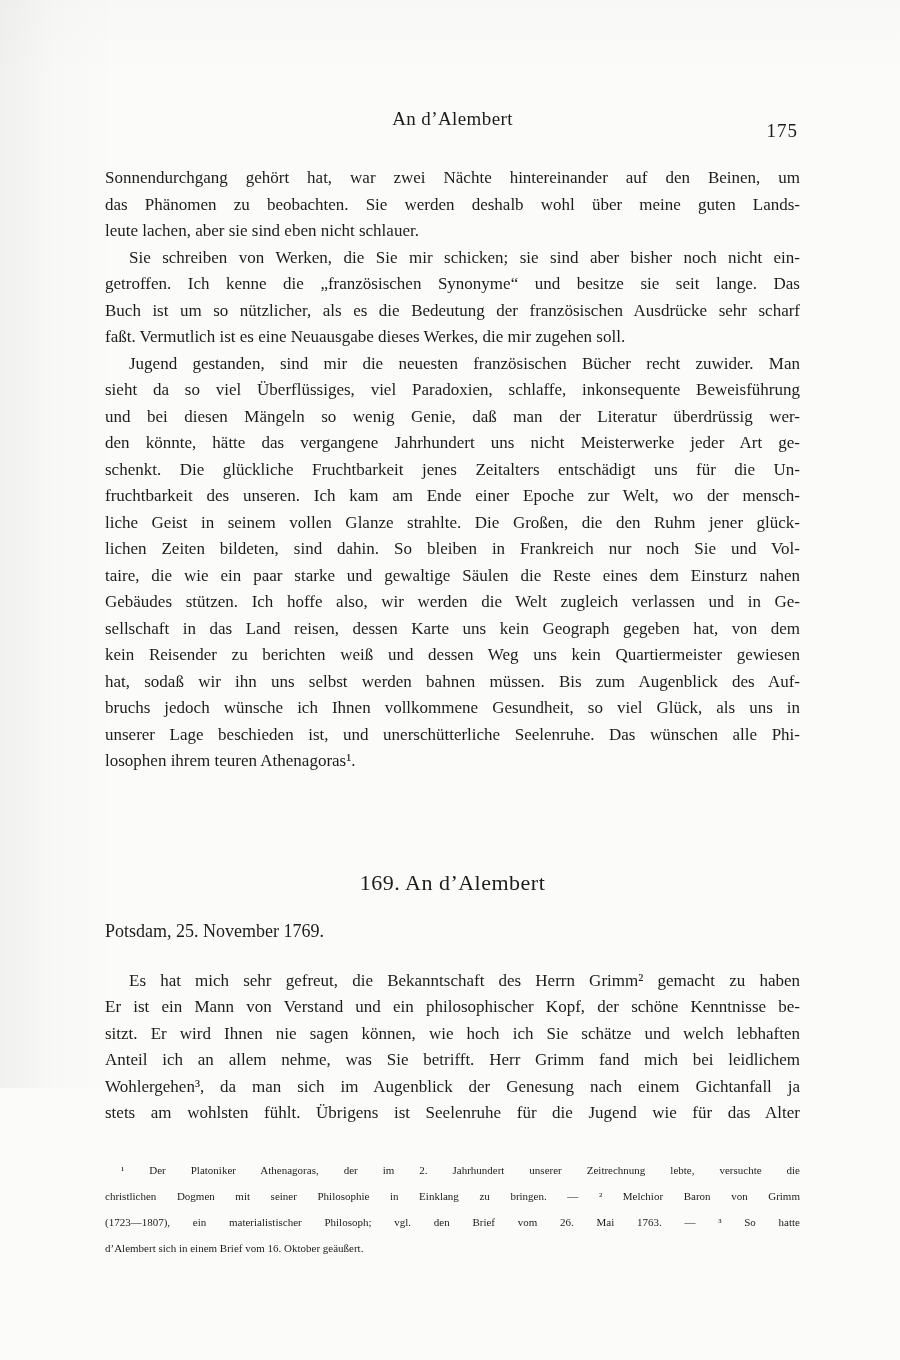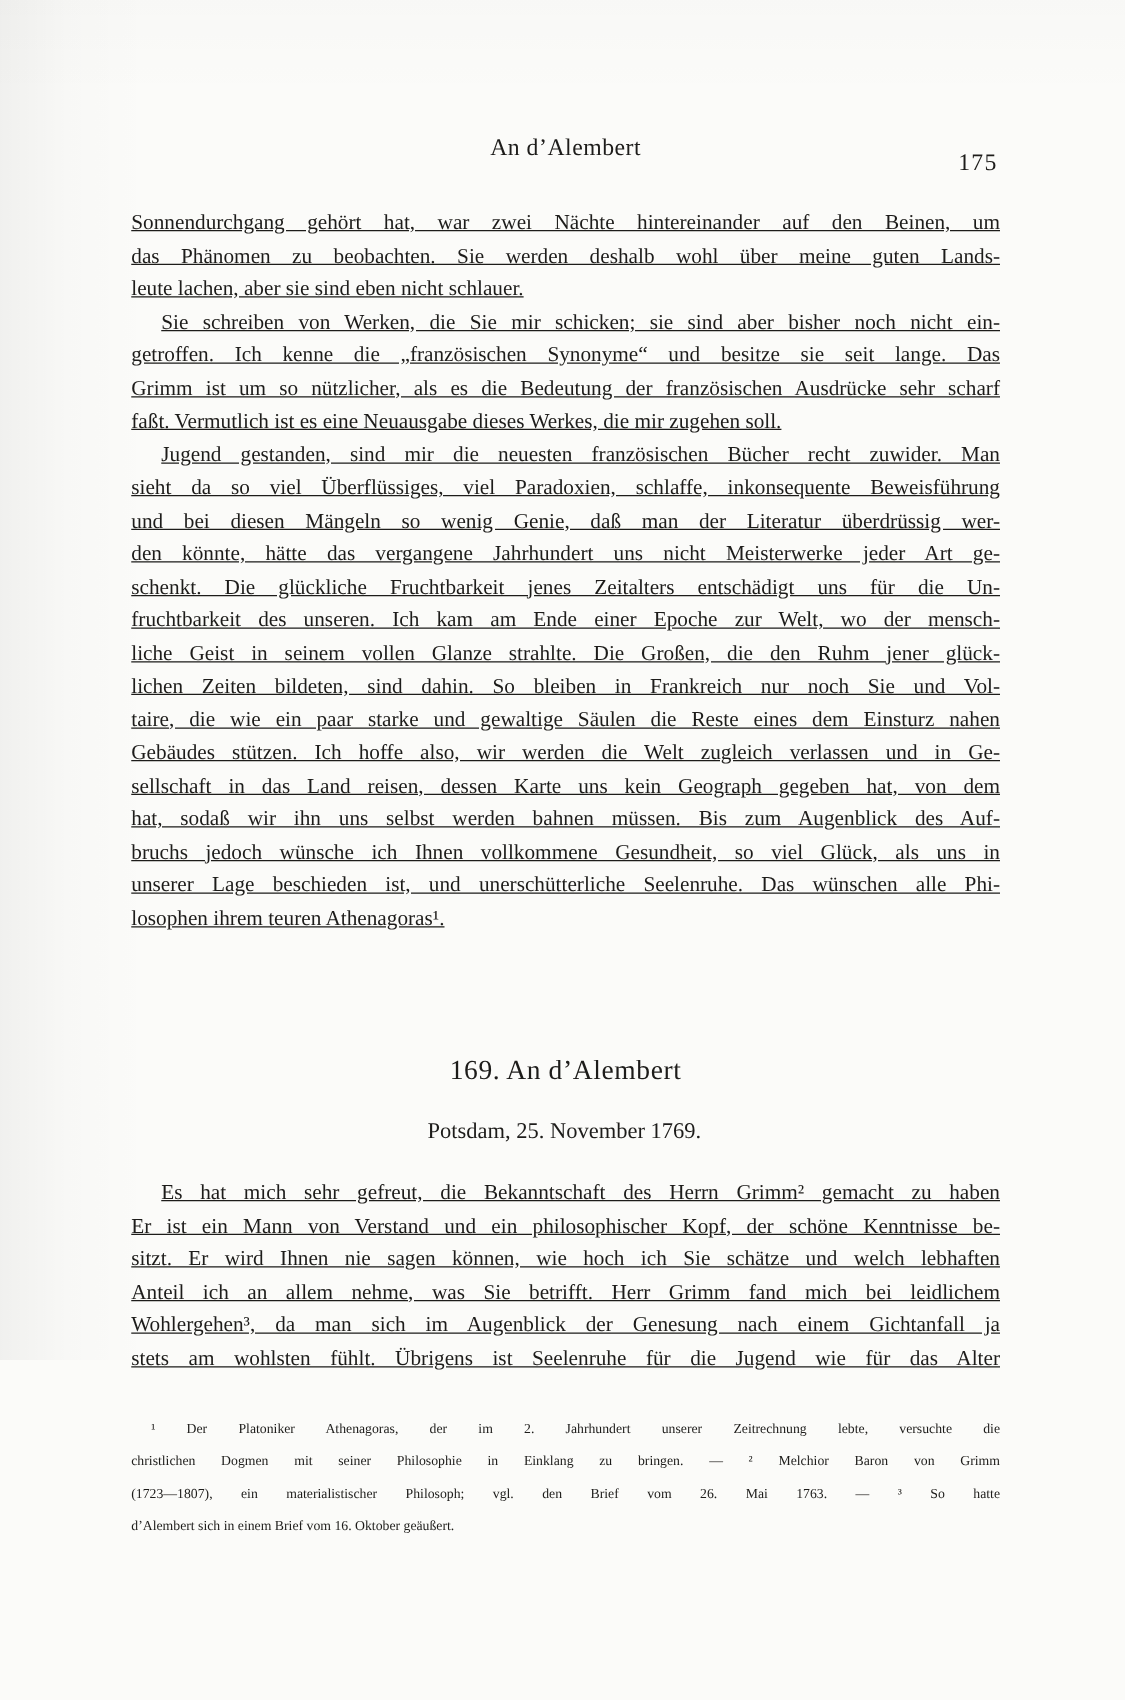--- a/index.html
+++ b/index.html
@@ -22,41 +22,41 @@
     position: absolute;
     left: 105px; top: 106px;
     width: 695px;
   }
   .header { position: relative; height: 26px; margin-bottom: 33px; }
   .running-title {
     text-align: center; font-size: 19px; line-height: 26px; letter-spacing: 0.4px;
   }
   .pagenum { position: absolute; right: 2px; top: 12px; font-size: 19px; line-height: 26px; letter-spacing: 1px; }
 
-  .para { margin: 0; text-decoration: underline; }
+  .para { margin: 0; }
   .para .line, .footnotes .line {
     text-align: justify;
     -moz-text-align-last: justify;
     text-align-last: justify;
     white-space: normal;
   }
   .para .line { font-size: 17px; line-height: 26.5px; }
   .line.indent { text-indent: 24px; }
   .line.flush { -moz-text-align-last: left; text-align-last: left; }
 
   .letter-heading {
     margin: 86px 0 14px 0;
     text-align: center;
     font-size: 22px;
     font-weight: normal;
     letter-spacing: 0.5px;
     line-height: 44px;
   }
   .dateline {
-    text-align: center;
+    text-align: left;
     font-size: 18px;
     line-height: 25px;
     margin: 0 2px 24px 0;
   }
   .footnotes { margin-top: 30px; }
   .footnotes .line { font-size: 11px; line-height: 26px; }
   .footnotes .line.indent { text-indent: 16px; }
 </style>
 </head>
 <body>
@@ -71,35 +71,36 @@
 
     <div class="body-text">
       <div class="para">
           <div class="line">Sonnendurchgang gehört hat, war zwei Nächte hintereinander auf den Beinen, um</div>
           <div class="line">das Phänomen zu beobachten.  Sie werden deshalb wohl über meine guten Lands-</div>
           <div class="line flush">leute lachen, aber sie sind eben nicht schlauer.</div>
         </div>
       <div class="para">
           <div class="line indent">Sie schreiben von Werken, die Sie mir schicken;  sie sind aber bisher noch nicht ein-</div>
           <div class="line">getroffen.  Ich kenne die „französischen Synonyme“ und besitze sie seit lange.  Das</div>
-          <div class="line">Grimm ist um so nützlicher, als es die Bedeutung der französischen Ausdrücke sehr scharf</div>
+          <div class="line">Buch ist um so nützlicher, als es die Bedeutung der französischen Ausdrücke sehr scharf</div>
           <div class="line flush">faßt.  Vermutlich ist es eine Neuausgabe dieses Werkes, die mir zugehen soll.</div>
         </div>
       <div class="para">
           <div class="line indent">Jugend gestanden, sind mir die neuesten französischen Bücher recht zuwider.  Man</div>
           <div class="line">sieht da so viel Überflüssiges, viel Paradoxien, schlaffe, inkonsequente Beweisführung</div>
           <div class="line">und bei diesen Mängeln so wenig Genie, daß man der Literatur überdrüssig wer-</div>
           <div class="line">den könnte, hätte das vergangene Jahrhundert uns nicht Meisterwerke jeder Art ge-</div>
           <div class="line">schenkt.  Die glückliche Fruchtbarkeit jenes Zeitalters entschädigt uns für die Un-</div>
           <div class="line">fruchtbarkeit des unseren.  Ich kam am Ende einer Epoche zur Welt, wo der mensch-</div>
           <div class="line">liche Geist in seinem vollen Glanze strahlte.  Die Großen, die den Ruhm jener glück-</div>
           <div class="line">lichen Zeiten bildeten, sind dahin.  So bleiben in Frankreich nur noch Sie und Vol-</div>
           <div class="line">taire, die wie ein paar starke und gewaltige Säulen die Reste eines dem Einsturz nahen</div>
           <div class="line">Gebäudes stützen.  Ich hoffe also, wir werden die Welt zugleich verlassen und in Ge-</div>
           <div class="line">sellschaft in das Land reisen, dessen Karte uns kein Geograph gegeben hat, von dem</div>
+          <div class="line">kein Reisender zu berichten weiß und dessen Weg uns kein Quartiermeister gewiesen</div>
           <div class="line">hat, sodaß wir ihn uns selbst werden bahnen müssen.  Bis zum Augenblick des Auf-</div>
           <div class="line">bruchs jedoch wünsche ich Ihnen vollkommene Gesundheit, so viel Glück, als uns in</div>
           <div class="line">unserer Lage beschieden ist, und unerschütterliche Seelenruhe.  Das wünschen alle Phi-</div>
           <div class="line flush">losophen ihrem teuren Athenagoras¹.</div>
         </div>
     </div>
 
     <h2 class="letter-heading">169. An d’Alembert</h2>
 
     <div class="dateline">Potsdam, 25. November 1769.</div>

